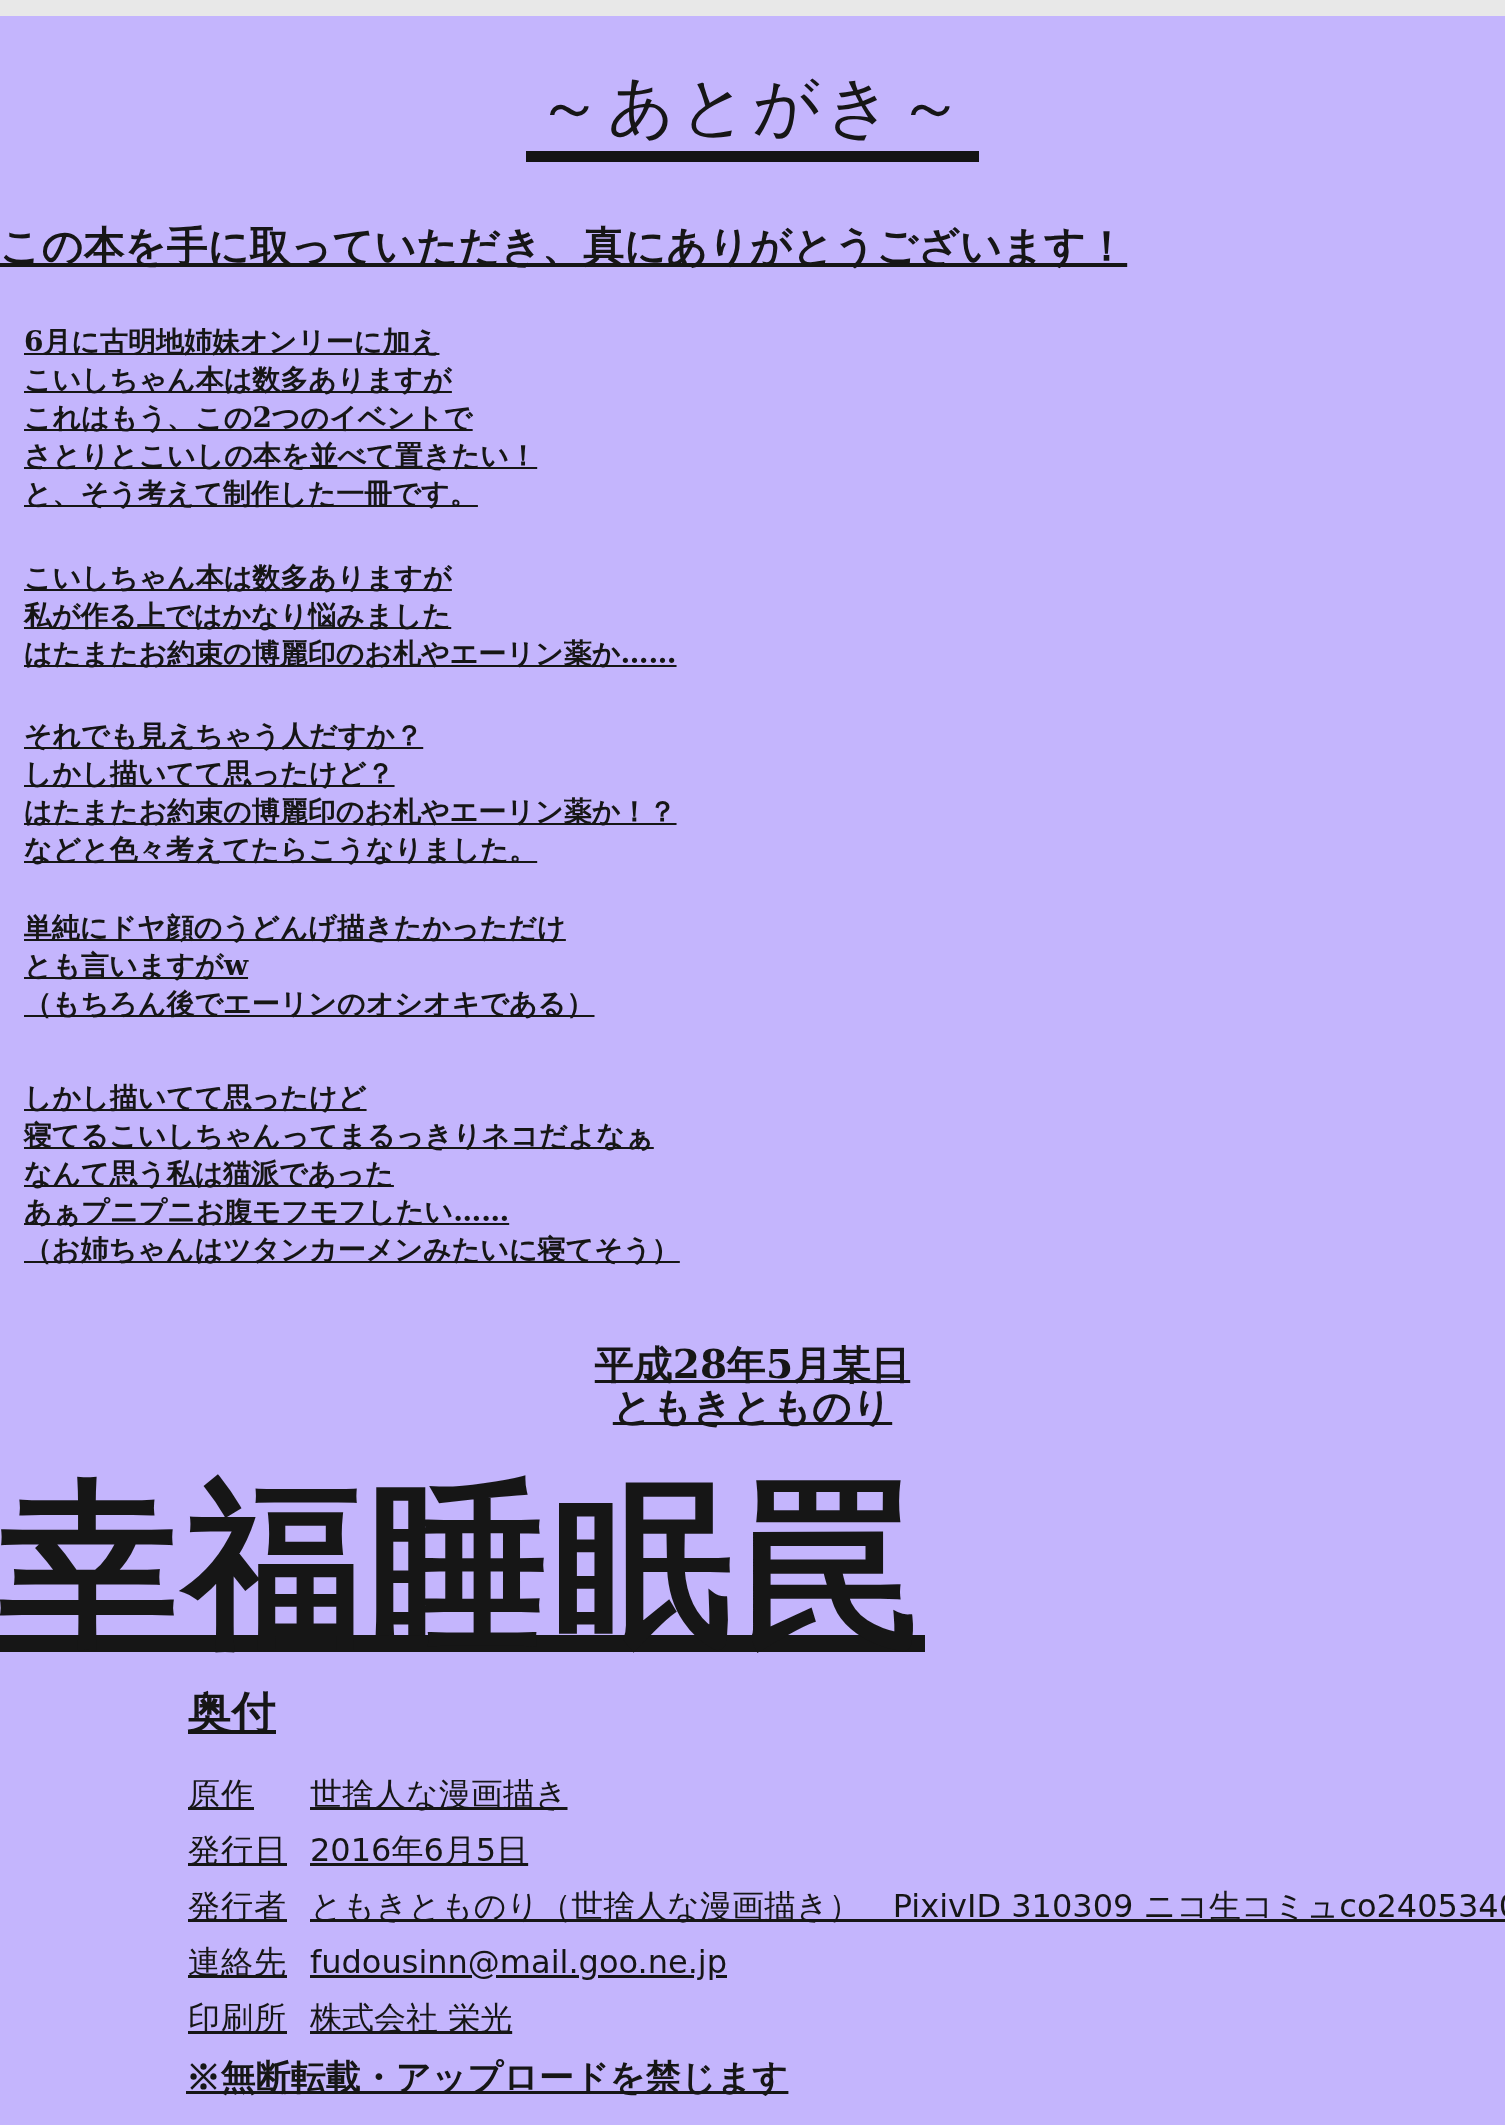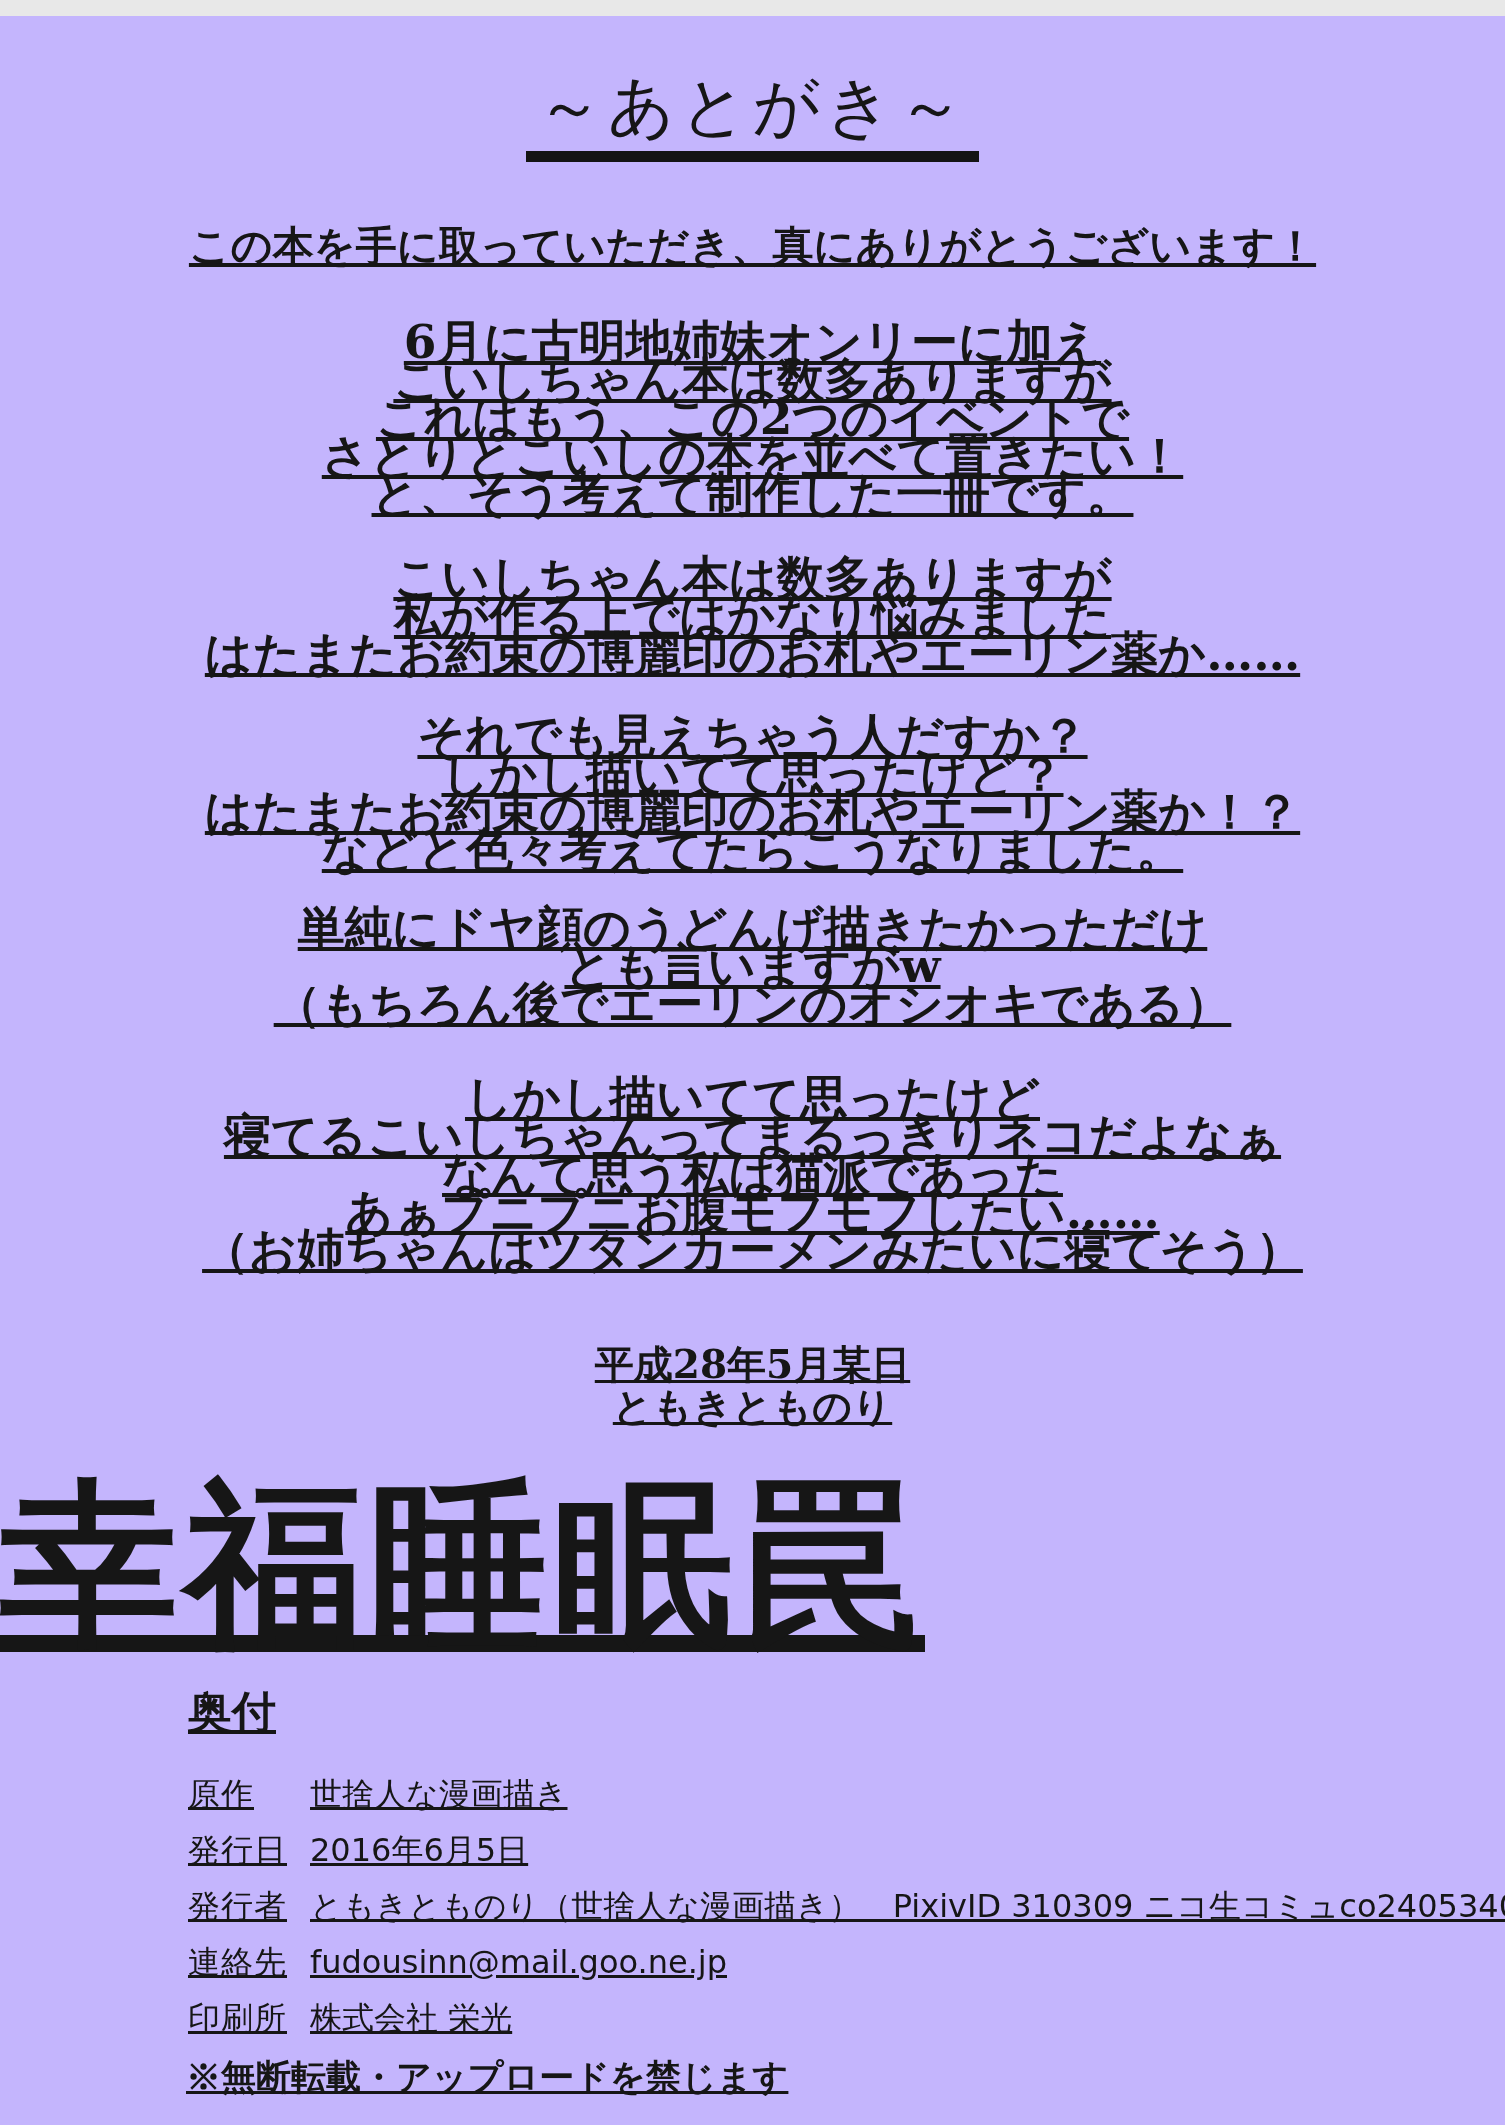--- a/index.html
+++ b/index.html
@@ -28,29 +28,29 @@
     font-size: 66px;
     line-height: 1.05;
     letter-spacing: 5px;
     padding: 0 10px 10px 10px;
     border-bottom: 11px solid #141414;
   }
 
   
   .thanks {
     margin: 62px 0 0 0;
-    text-align: center;
     font-size: 41px;
     font-weight: bold;
     line-height: 1.1;
   }
   .para {
-    text-align: center;
-    font-size: 47px;
+    text-align: left;
+    font-size: 28px;
     font-weight: bold;
+    padding-left: 24px;
   }
   .para .line { line-height: 38px; }
   .para-2 { margin-top: 54px; }
   .para-3 { margin-top: 46px; }
   .para-4 { margin-top: 44px; }
   .para-5 { margin-top: 40px; }
   .para-6 { margin-top: 56px; }
 
   
   .date-block {

